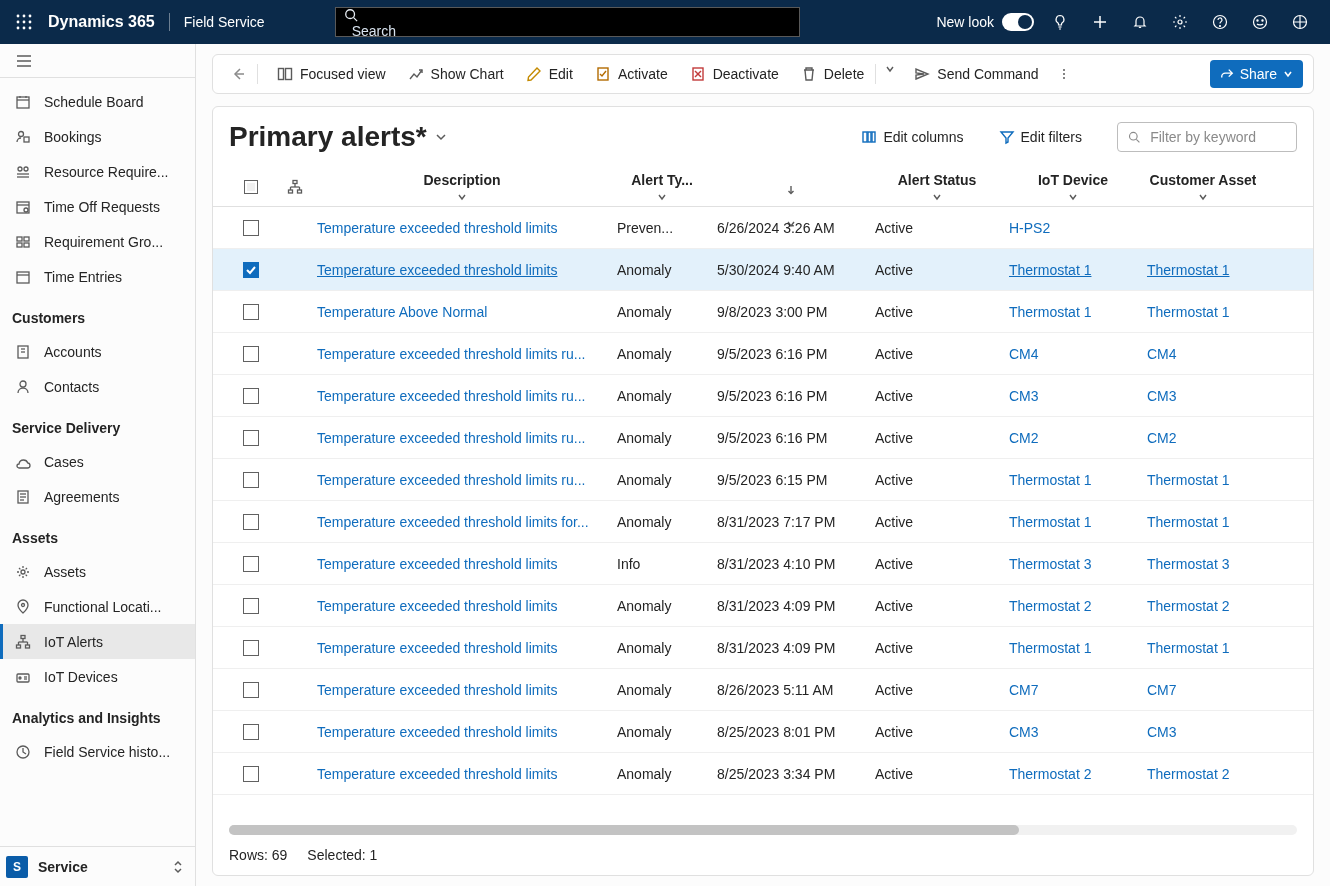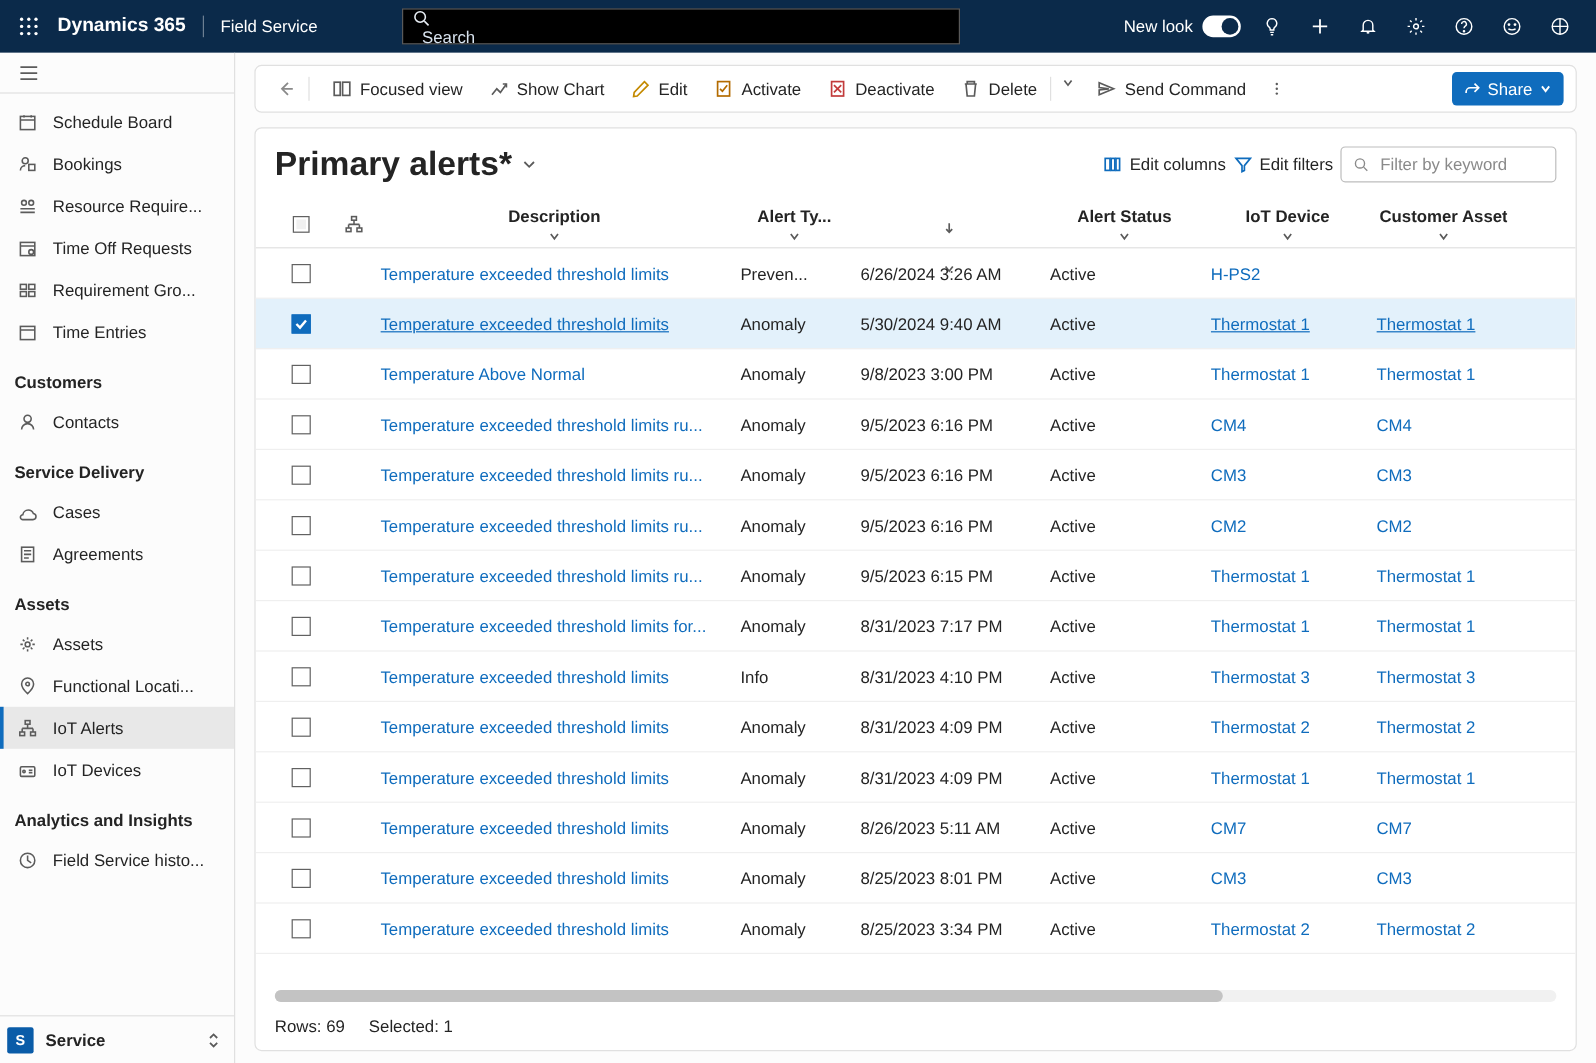--- a/index.html
+++ b/index.html
@@ -64,21 +64,21 @@
   .cmd-btn .ci { color:#5b5b5b; width:16px; display:flex; justify-content:center; }
   .cmd-drop { width:28px; display:flex; justify-content:center; cursor:pointer; }
   .cmd-spacer { flex:1; }
   .cmd-more { width:30px; display:flex; justify-content:center; cursor:pointer; }
   .share-btn { background:var(--blue); color:#fff; height:28px; border-radius:4px; display:flex; align-items:center; gap:6px; padding:0 10px; cursor:pointer; font-size:14px; }
 
   
   .view-card { background:#fff; border:1px solid var(--border); border-radius:6px; margin-top:12px; flex:1; display:flex; flex-direction:column; padding:14px 0 8px 0; min-height:0; }
   .view-header { display:flex; align-items:center; padding:0 16px; }
   .view-title { font-size:28px; font-weight:600; display:flex; align-items:center; gap:8px; cursor:pointer; }
-  .view-actions { margin-left:auto; display:flex; align-items:center; gap:6px; }
+  .view-actions { margin-left:auto; display:flex; align-items:center; gap:35px; }
   .link-action { display:flex; align-items:center; gap:6px; color:var(--text); cursor:pointer; font-size:14px; }
   .filter-input { display:flex; align-items:center; gap:8px; border:1px solid #bdbdbd; border-radius:4px; height:30px; width:180px; padding:12px 10px; }
   .filter-input input { border:none; outline:none; font-size:14px; width:100%; }
   .filter-input input::placeholder { color:#8a8a8a; }
 
   
   .grid { margin-top:14px; flex:1; overflow:hidden; display:flex; flex-direction:column; position:relative; }
   .thead { display:flex; align-items:center; height:40px; border-bottom:1px solid var(--border); font-weight:600; font-size:14px; padding:0 16px 0 16px; }
   .th { display:flex; align-items:center; gap:4px; cursor:pointer; white-space:nowrap; overflow:hidden; text-overflow:ellipsis;flex-direction:column; }
   .th .lbl { overflow:hidden; text-overflow:ellipsis; }
@@ -269,20 +269,30 @@
               </svg>
             </span>
             <span class="lbl">Time Entries</span>
           </div>
         </div>
       <div class="section">Customers</div>
       <div id="nav-customers">
           <div class="nav-item">
             <span class="ico">
               <svg width="16" height="16" viewBox="0 0 16 16" fill="none" stroke="#5b5b5b" stroke-width="1.3">
+                <rect x="3" y="2" width="10" height="12"></rect>
+                <line x1="6" y1="5" x2="10" y2="5"></line>
+                <line x1="6" y1="8" x2="10" y2="8"></line>
+              </svg>
+            </span>
+            <span class="lbl">Accounts</span>
+          </div>
+          <div class="nav-item">
+            <span class="ico">
+              <svg width="16" height="16" viewBox="0 0 16 16" fill="none" stroke="#5b5b5b" stroke-width="1.3">
                 <circle cx="8" cy="5" r="3"></circle>
                 <path d="M3 14c0-2.8 2.2-5 5-5s5 2.2 5 5"></path>
               </svg>
             </span>
             <span class="lbl">Contacts</span>
           </div>
         </div>
       <div class="section">Service Delivery</div>
       <div id="nav-service">
           <div class="nav-item">

